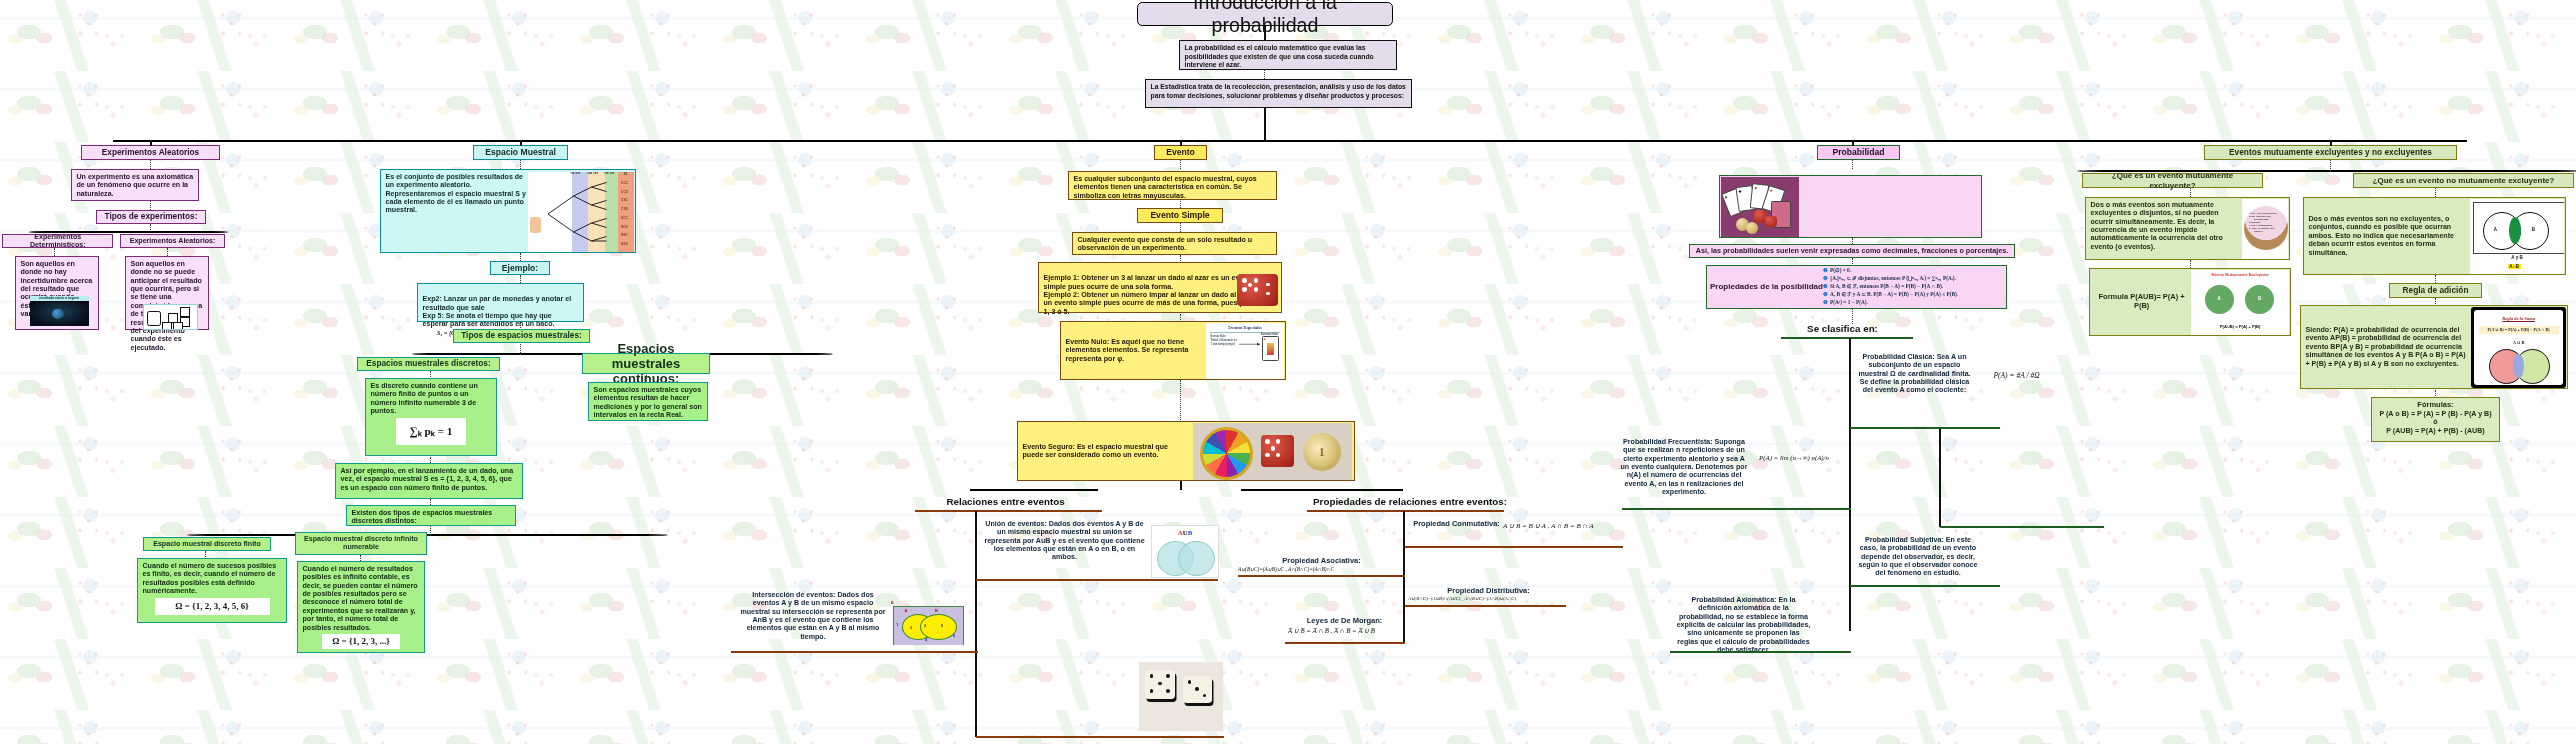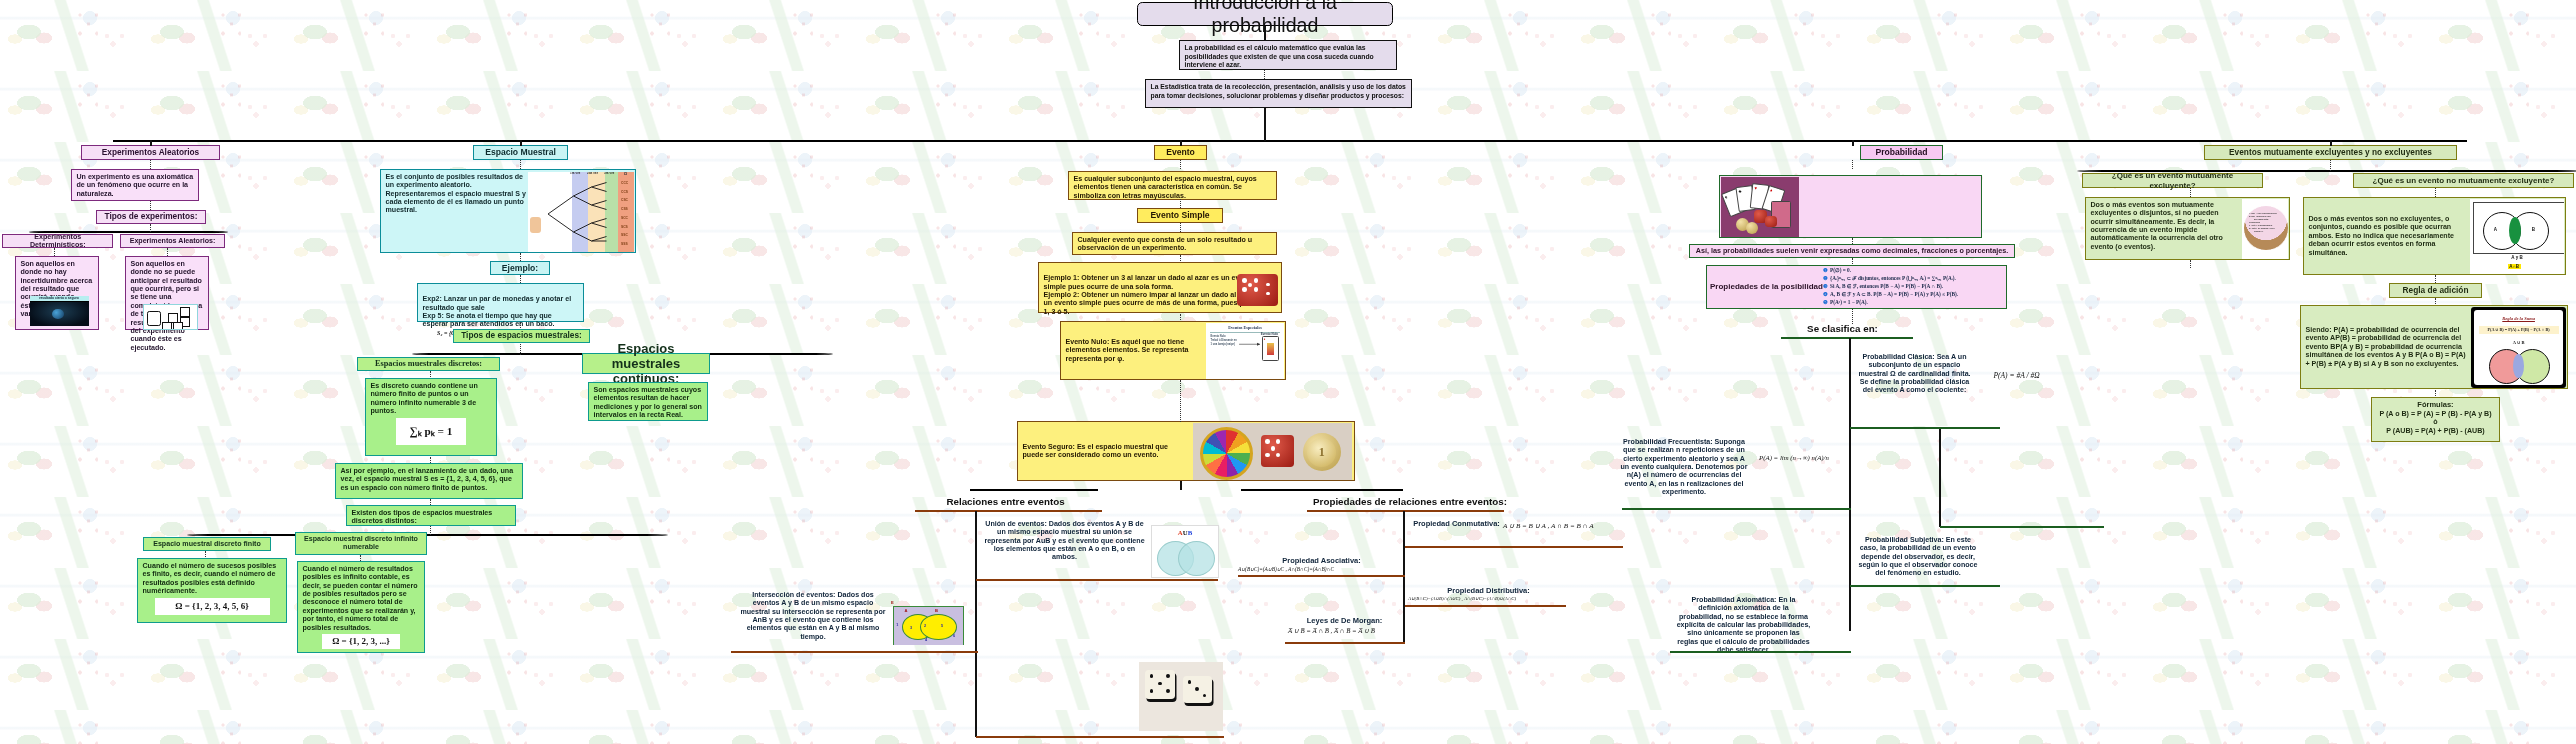--- a/index.html
+++ b/index.html
@@ -55,21 +55,21 @@
 
   
   .g-title{background:#b6f08a;border:1.5px solid #0e9b8e;color:#13301a;font-size:8.3px;padding:1.5px 6px;}
   .g-box{background:#a8f08a;border:1.5px solid #0e9b8e;color:#11290f;font-size:7.1px;font-weight:bold;}
 
   
   .y-title{background:#ffec5e;border:1.5px solid #7a4a10;color:#241603;font-size:8.6px;padding:1.5px 6px;}
   .y-box{background:#fdf07e;border:1.5px solid #7a4a10;color:#231802;font-size:7.1px;font-weight:bold;}
 
   
-  .p-title{background:#f7c9f2;border:1.5px solid #1f6b2a;color:#240d22;font-size:8.6px;padding:1.5px 6px;margin-left:43px;}
+  .p-title{background:#f7c9f2;border:1.5px solid #1f6b2a;color:#240d22;font-size:8.6px;padding:1.5px 6px;}
   .p-box{background:#f9d7f4;border:1.5px solid #1f6b2a;color:#2c1328;font-size:7.1px;font-weight:bold;}
 
   
   .o-title{background:#d6e9bc;border:1.5px solid #7d7d12;color:#1e2a10;font-size:8.3px;padding:1.5px 6px;}
   .o-box{background:#d8ecc0;border:1.5px solid #7d7d12;color:#1d2a11;font-size:7.1px;font-weight:bold;}
 
   
   .t-plain{color:#10243a;font-size:7.1px;font-weight:bold;text-align:center;}
   .t-head{color:#101010;font-size:9.8px;font-weight:bold;}
   .rule-brown{position:absolute;background:#8a3b0b;height:2.3px;}
@@ -188,21 +188,21 @@
       <span class="mathline" style="font-size:6px;">s₅ = {t : t ≥ 0} = [0, ∞)</span>
     </div>
   </div>
 
   <div class="conn-d" style="left:520px;top:322px;height:7.5px;"></div>
   <div class="node tbox g-title" style="left:453px;top:329px;width:137px;height:14.3px;">Tipos de espacios muestrales:</div>
 
   <div class="rule-black" style="left:412px;top:353px;width:421px;height:2.3px;border-radius:50%/7.5px;"></div>
   <div class="conn-d" style="left:520px;top:344px;height:10.5px;"></div>
 
-  <div class="node tbox g-title" style="left:357px;top:357px;width:143px;height:14.3px;font-family:Liberation Serif, serif;">Espacios muestrales discretos:</div>
+  <div class="node tbox g-title" style="left:357px;top:357px;width:143px;height:14.3px;">Espacios muestrales discretos:</div>
   <div class="conn-d" style="left:430px;top:371px;height:7.5px;"></div>
   <div class="node g-box para" style="left:365px;top:378px;width:132px;height:78px;">
     <span>Es discreto cuando contiene un número finito de puntos o un número infinito numerable 3 de puntos.</span>
     <div class="math" style="margin:3px 25.6px 0 25.6px;height:27px;font-size:11.3px;">∑ₖ pₖ = 1</div>
   </div>
   <div class="conn-d" style="left:430px;top:457px;height:6px;"></div>
   <div class="node g-box para" style="left:335px;top:463px;width:188px;height:36px;">Así por ejemplo, en el lanzamiento de un dado, una vez, el espacio muestral S es = {1, 2, 3, 4, 5, 6}, que es un espacio con número finito de puntos.</div>
   <div class="conn-d" style="left:430px;top:499px;height:6px;"></div>
   <div class="node g-box para" style="left:346px;top:505px;width:170px;height:21px;">Existen dos tipos de espacios muestrales discretos distintos:</div>
 
@@ -383,20 +383,31 @@
     <div class="pic" style="position:relative;width:48px;height:60px;margin:0.8px;background:#fff;">
       <div style="position:absolute;left:1.5px;top:6px;width:44px;height:44px;border-radius:50%;
            background:radial-gradient(circle at 50% 30%, #f3d6e6 0 55%, #b68a58 56%);
            border:1.5px solid #fff;"></div>
       <div style="position:absolute;left:7.5px;top:13.5px;width:32px;font-size:2px;color:#333;line-height:1.5;">
         A-una &nbsp;&nbsp;A ufr ocurrencia pofa<br>B-una &nbsp;&nbsp;ufrnacacu v'ufr<br>&nbsp;&nbsp;&nbsp;&nbsp;&nbsp;&nbsp;&nbsp;&nbsp;&nbsp;acn-mmn sdtid.<br><b>Conclusión</b><br>1- ebte j &nbsp;la posibilidad u<br>B- ebte j &nbsp;qe udguon r con j<br>&nbsp;&nbsp;&nbsp;&nbsp;&nbsp;&nbsp;&nbsp;&nbsp;&nbsp;esqud i n.</div>
     </div>
   </div>
   <div class="conn-d" style="left:2190px;top:260px;height:7.5px;"></div>
 
+  <div class="node o-box" style="left:2089px;top:268px;width:202px;height:68px;display:flex;align-items:center;">
+    <div style="width:98px;text-align:center;font-size:7.5px;padding-left:3px;">Formula P(AUB)= P(A) + P(B)</div>
+    <div class="pic pic-white" style="position:relative;width:99px;height:65px;margin:0.8px;">
+      <div style="text-align:center;font-size:3.8px;color:#e03030;font-weight:bold;padding-top:3.8px;">Evento Mutuamente Excluyente</div>
+      <div style="position:absolute;left:13.5px;top:15px;width:29px;height:29px;border-radius:50%;background:#63a863;
+           display:flex;align-items:center;justify-content:center;color:#fff;font-size:4.5px;">A</div>
+      <div style="position:absolute;left:54px;top:15px;width:29px;height:29px;border-radius:50%;background:#63a863;
+           display:flex;align-items:center;justify-content:center;color:#fff;font-size:4.5px;">B</div>
+      <div style="position:absolute;left:0;right:0;bottom:4.5px;text-align:center;font-size:4.1px;color:#111;">P(A∪B) = P(A) + P(B)</div>
+    </div>
+  </div>
 
   <div class="node tbox o-title" style="left:2353px;top:173px;width:221px;height:15px;font-size:8px;">¿Qué es un evento no mutuamente excluyente?</div>
   <div class="conn-d" style="left:2435px;top:188px;height:9px;"></div>
 
   <div class="node o-box" style="left:2303px;top:197px;width:263px;height:78px;display:flex;">
     <div class="para" style="width:162px;display:flex;align-items:center;">Dos o más eventos son no excluyentes, o conjuntos, cuando es posible que ocurran ambos. Esto no indica que necesariamente deban ocurrir estos eventos en forma simultánea.</div>
     <div class="pic pic-white" style="position:relative;width:98px;height:75px;margin:0.8px;">
       <div style="position:absolute;left:3px;top:3px;width:90px;height:50px;border:0.8px solid #444;"></div>
       <div class="venn-c" style="left:13.5px;top:13.5px;width:36px;height:36px;"></div>
       <div class="venn-c" style="left:41px;top:13.5px;width:36px;height:36px;"></div>

